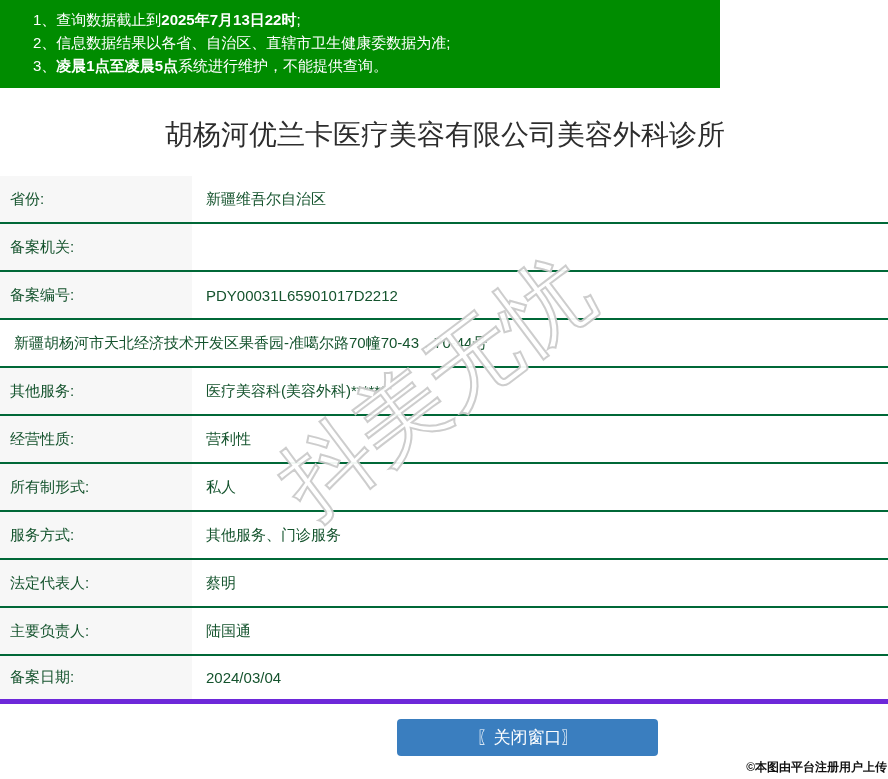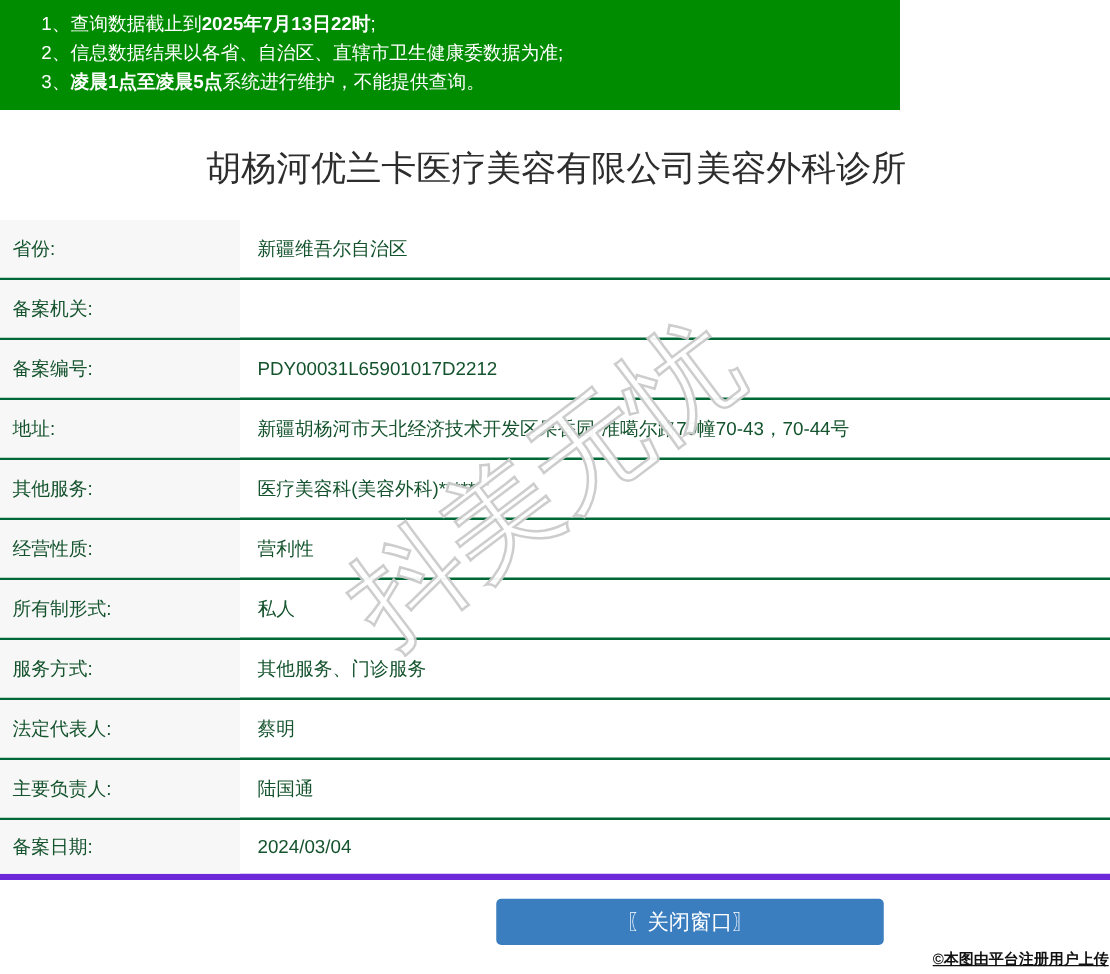--- a/index.html
+++ b/index.html
@@ -60,21 +60,21 @@
   .row-value {
     flex: 1;
     display: flex;
     align-items: center;
     padding-left: 14px;
   }
   
   .close-button {
     display: block;
     margin: 15px 0 0 397px;
-    width: 310px;
+    width: 261px;
     height: 37px;
     background: #3A7EBF;
     color: #ffffff;
     font-size: 17px;
     font-family: "Liberation Sans", "DejaVu Sans", sans-serif;
     border: none;
     border-radius: 4px;
     cursor: pointer;
     text-align: center;
     line-height: 37px;
@@ -101,21 +101,20 @@
   
   .attribution {
     position: absolute;
     right: 1px;
     bottom: 3px;
     font-size: 12px;
     font-weight: bold;
     color: #111111;
     text-shadow: -1px -1px 0 #fff, 1px -1px 0 #fff, -1px 1px 0 #fff, 1px 1px 0 #fff;
     white-space: nowrap;
-    text-decoration: underline;
   }
 </style>
 </head>
 <body>
 
 <div class="notice-bar">
   <div class="notice-line"><span>1、</span><span>查询数据截止到</span><span class="b">2025年7月13日22时</span><span>;</span></div>
   <div class="notice-line"><span>2、</span><span>信息数据结果以各省、自治区、直辖市卫生健康委数据为准;</span><span class="b"></span><span></span></div>
   <div class="notice-line"><span>3、</span><span></span><span class="b">凌晨1点至凌晨5点</span><span>系统进行维护，不能提供查询。</span></div>
 </div>
@@ -128,21 +127,20 @@
     <div class="row-value">新疆维吾尔自治区</div>
   </div>
   <div class="info-row">
     <div class="row-label">备案机关:</div>
   </div>
   <div class="info-row">
     <div class="row-label">备案编号:</div>
     <div class="row-value">PDY00031L65901017D2212</div>
   </div>
   <div class="info-row">
-    <div class="row-label">地址:</div>
     <div class="row-value">新疆胡杨河市天北经济技术开发区果香园-准噶尔路70幢70-43，70-44号</div>
   </div>
   <div class="info-row">
     <div class="row-label">其他服务:</div>
     <div class="row-value">医疗美容科(美容外科)******</div>
   </div>
   <div class="info-row">
     <div class="row-label">经营性质:</div>
     <div class="row-value">营利性</div>
   </div>

